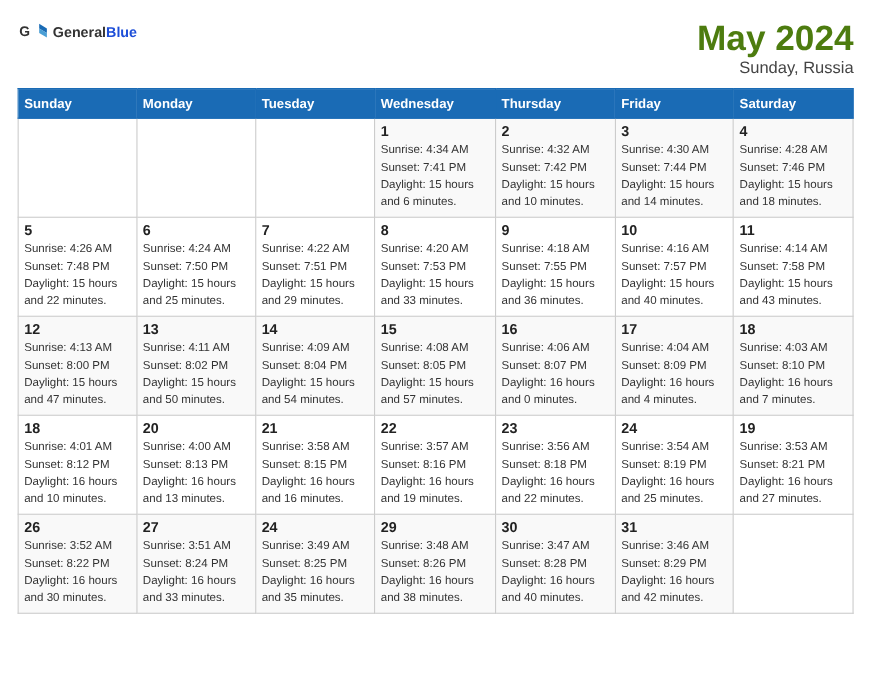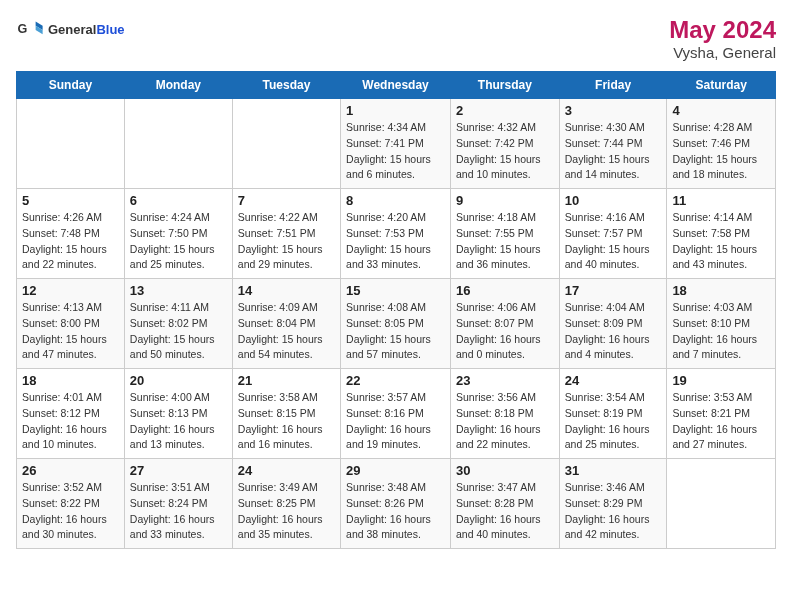--- a/index.html
+++ b/index.html
@@ -30,37 +30,37 @@
     .logo-text .general { color: #333; }
     .logo-text .blue { color: #1d4ed8; }
     .logo-icon {
       width: 28px;
       height: 28px;
     }
     .title-block {
       text-align: right;
     }
     .month-year {
-      font-size: 24px;
-      font-weight: bold;
-      color: #be185d;
+      font-size: 32px;
+      font-weight: bold;
+      color: #4d7c0f;
     }
     .location {
       font-size: 15px;
       color: #444;
     }
     table {
       width: 100%;
       border-collapse: collapse;
       font-size: 11px;
     }
     thead tr th {
       background-color: #1a6bb5;
       color: #fff;
-      text-align: center;
+      text-align: left;
       padding: 6px 5px;
       font-size: 12px;
       font-weight: bold;
       border: 1px solid #1a6bb5;
     }
     tbody tr td {
       border: 1px solid #ccc;
       vertical-align: top;
       padding: 4px 5px;
       width: 113px;
@@ -96,21 +96,21 @@
       <polygon points="28,8 38,14 38,20 28,14" fill="#1a6bb5"></polygon>
       <polygon points="28,14 38,20 38,26 28,20" fill="#4a9fd5"></polygon>
     </svg>
     <div class="logo-text">
       <span class="general">General</span>
       <span class="blue">Blue</span>
     </div>
   </div>
   <div class="title-block">
     <div class="month-year">May 2024</div>
-    <div class="location">Vysha, General</div>
+    <div class="location">Sunday, Russia</div>
   </div>
 </div>
 
 <table>
   <thead>
     <tr>
     <th>Sunday</th>
         <th>Monday</th>
         <th>Tuesday</th>
         <th>Wednesday</th>

